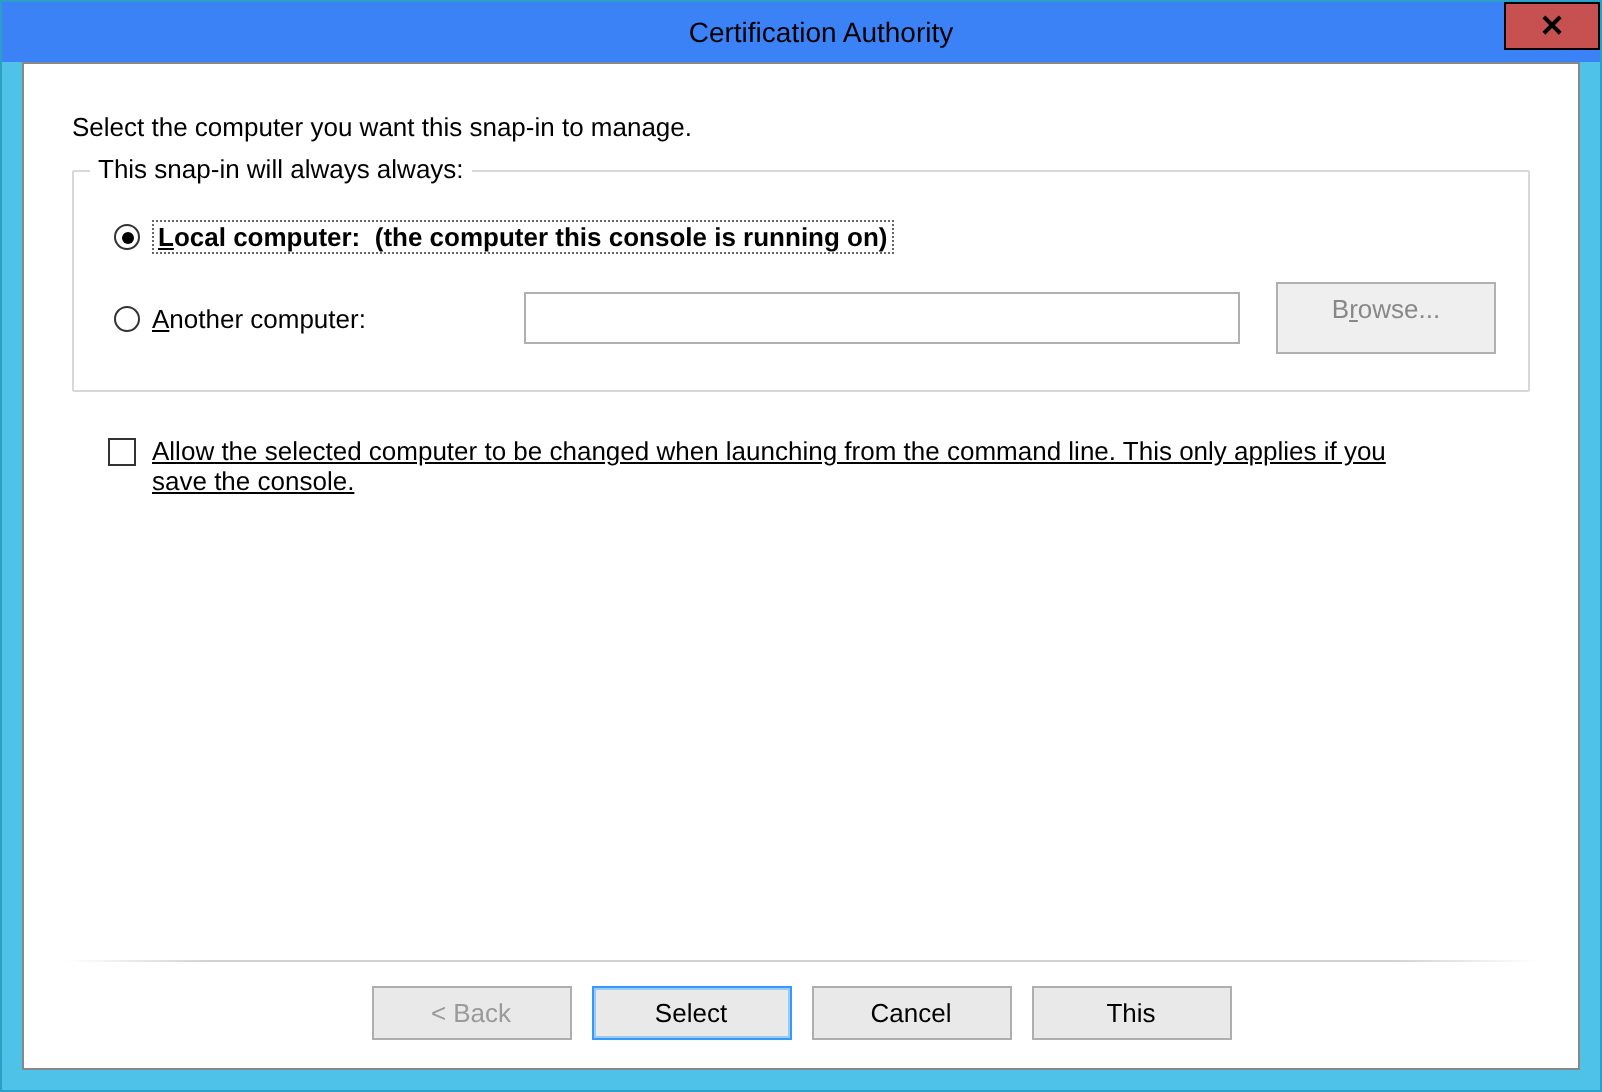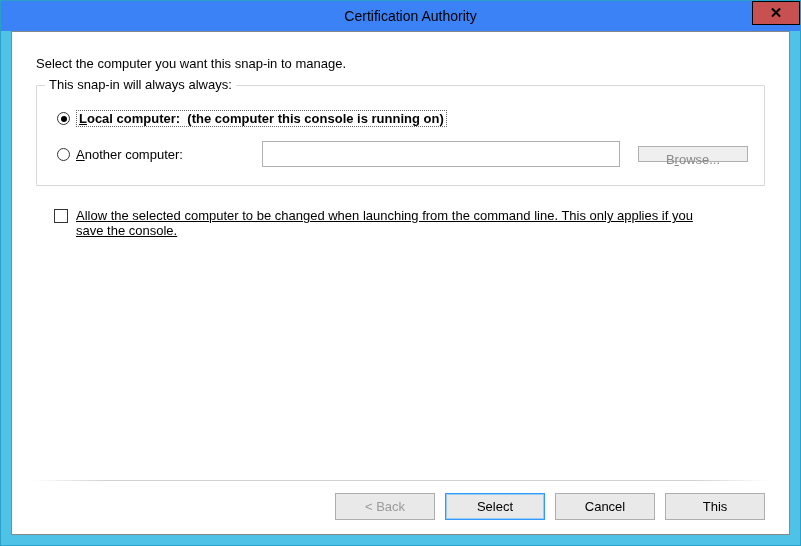--- a/index.html
+++ b/index.html
@@ -123,21 +123,21 @@
   .textfield {
     flex: 1;
     height: 26px;
     border: 1px solid #b0b0b0;
     background: #fff;
     margin-left: 20px;
     margin-right: 12px;
   }
   .browse-btn {
     width: 110px;
-    height: 16px;
+    height: 36px;
     border: 1px solid #b0b0b0;
     background: #efefef;
     color: #888;
     font-size: 13px;
     text-align: center;
     line-height: 26px;
     cursor: default;
   }
   .check-row {
     display: flex;
@@ -157,21 +157,21 @@
     margin-top: 1px;
   }
   .spacer { flex: 1; }
   .sep {
     height: 1px;
     background: linear-gradient(to right, rgba(0,0,0,0) 0%, rgba(0,0,0,0.18) 10%, rgba(0,0,0,0.18) 90%, rgba(0,0,0,0) 100%);
     margin: 0 -4px 12px -4px;
   }
   .button-row {
     display: flex;
-    justify-content: flex-end;
+    justify-content: center;
     gap: 10px;
   }
   .btn {
     width: 100px;
     height: 27px;
     border: 1px solid #aeaeae;
     background: #e9e9e9;
     font-size: 13px;
     display: flex;
     align-items: center;

